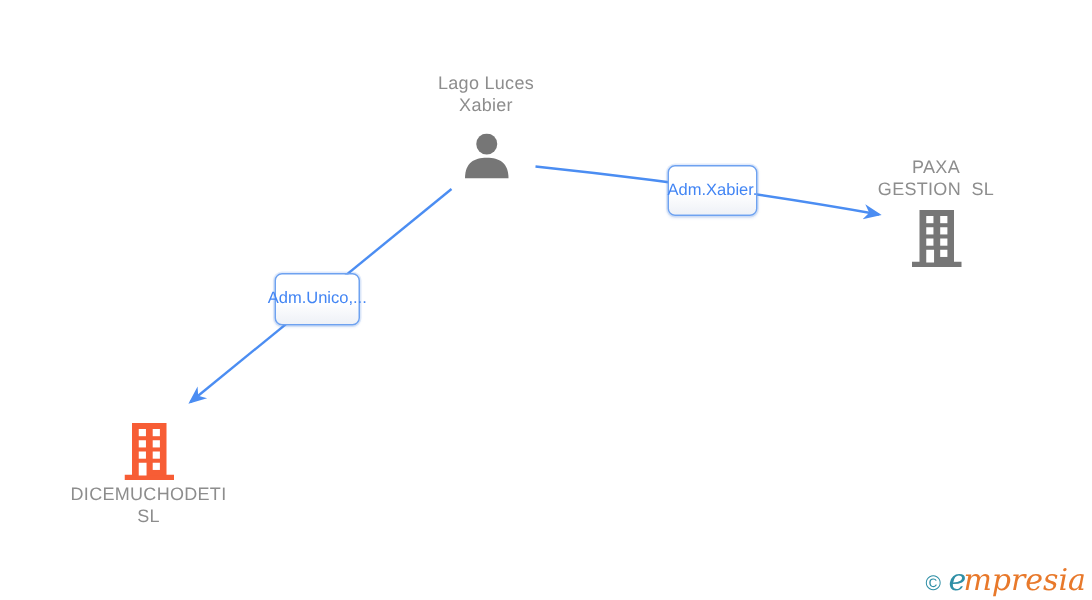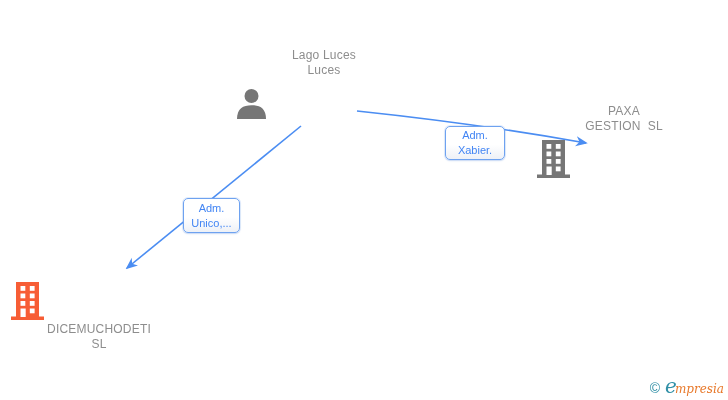--- a/index.html
+++ b/index.html
@@ -6,74 +6,74 @@
   #canvas{
     position:relative;width:728px;height:400px;background:#fff;overflow:hidden;
     font-family:"Liberation Sans", sans-serif;
   }
   
   #edges{position:absolute;left:0;top:0;width:728px;height:400px;}
   #edges path, #edges line{stroke:var(--edge-blue);stroke-width:1.6;fill:none;}
   #edges .arrowhead{fill:var(--edge-blue);stroke:none;}
 
   
-  .node{position:absolute;display:flex;flex-direction:column;width:176px;}
+  .node{position:absolute;display:flex;flex-direction:column;align-items:center;width:176px;}
   .node-label{
     font-size:12px;line-height:15px;letter-spacing:.2px;color:var(--node-gray);
     text-align:center;
   }
   .node-label .nline{display:block;}
   .node-label .wide{white-space:pre;}
   .icon-person{margin-top:11px;color:var(--icon-gray);}
   .icon-building{color:var(--icon-gray);}
   .icon-building.orange{color:var(--icon-orange);}
   #node-paxa .icon-building{margin-top:6px;}
   #node-dice .node-label{margin-top:2px;}
 
   
   .edge-label{
     position:absolute;box-sizing:border-box;
-    display:flex;flex-direction:column;align-items:center;justify-content:center;
+    display:flex;align-items:center;justify-content:center;
     border:1px solid var(--label-border);border-radius:5px;
     background:linear-gradient(180deg,#ffffff 55%,#eef1f7 100%);
     box-shadow:0 0 0 1px rgba(110,162,240,.18), 0 1px 2px rgba(60,110,200,.18);
-    color:var(--label-blue);font-size:11px;line-height:15px;text-align:center;margin-top:16px;
+    color:var(--label-blue);font-size:11px;line-height:15px;text-align:center;
   }
   #edge-label-mancom{left:445px;top:110px;width:60px;height:34px;}
   #edge-label-unico{left:183px;top:182px;width:57px;height:35px;}
 
   
   #footer-brand{
     position:absolute;right:4px;top:374px;height:24px;
     display:flex;align-items:baseline;gap:5px;
   }
   #footer-brand .copy{color:var(--brand-teal);font-size:14px;}
   #footer-brand .brand{font-family:"DejaVu Serif", serif;font-style:italic;}
   #footer-brand .brand-first{color:var(--brand-teal);font-size:20px;}
-  #footer-brand .brand-rest{color:var(--brand-orange);font-size:12px;margin-left:-2px;}
+  #footer-brand .brand-rest{color:var(--brand-orange);font-size:20px;margin-left:-2px;}
 </style>
 </head>
 <body>
 
 <div id="canvas">
 
   <svg id="edges" viewBox="0 0 728 400" xmlns="http://www.w3.org/2000/svg">
     <defs>
       <marker id="arrow" viewBox="0 0 10 10" refX="8.5" refY="5" markerWidth="7.5" markerHeight="7.5" orient="auto">
         <path class="arrowhead" d="M0,0.8 L10,5 L0,9.2 L3,5 Z"></path>
       </marker>
     </defs>
     <path d="M357,111 Q480,124 586,143" marker-end="url(#arrow)"></path>
     <line x1="301" y1="126" x2="127" y2="268" marker-end="url(#arrow)"></line>
   </svg>
 
   <div class="node" id="node-person" style="left:236px;top:48px;">
     <div class="node-label">
       <span class="nline">Lago Luces</span>
-      <span class="nline">Luces</span>
+      <span class="nline">Xabier</span>
     </div>
     <svg class="icon-person" width="31" height="30" viewBox="0 0 31 30">
       <circle cx="15.5" cy="7" r="7" fill="currentColor"></circle>
       <path d="M1,30 C1,19.5 7,16.2 15.5,16.2 C24,16.2 30,19.5 30,30 Z" fill="currentColor"></path>
     </svg>
   </div>
 
   <div class="node" id="node-paxa" style="left:536px;top:104px;">
     <div class="node-label">
       <span class="nline">PAXA</span>

